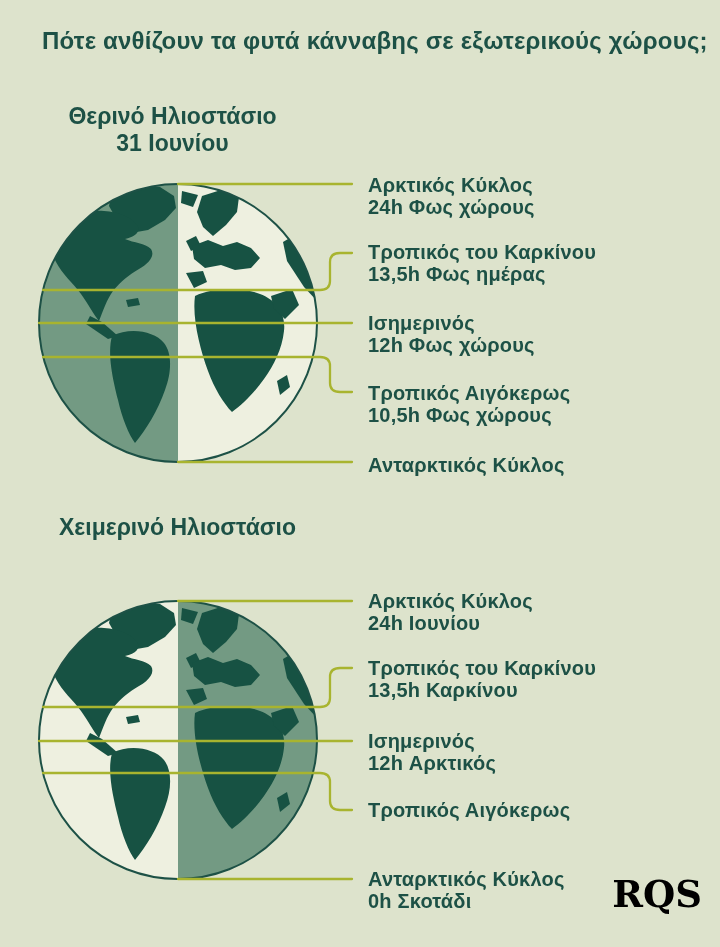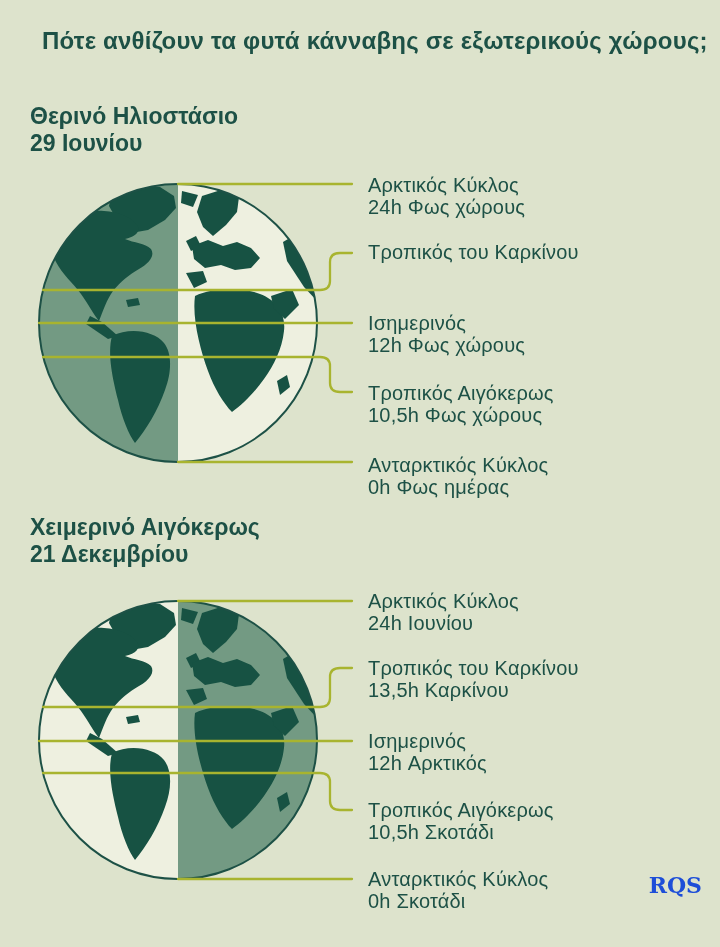--- a/index.html
+++ b/index.html
@@ -6,49 +6,49 @@
   .page{
     position:relative;width:720px;height:947px;overflow:hidden;
     background:#dde3cc;color:#1d5146;
     font-family:"Liberation Sans","DejaVu Sans",sans-serif;
   }
   .title{
     position:absolute;left:42px;top:27px;width:670px;
     font-size:24px;font-weight:600;letter-spacing:.2px;line-height:28px;
   }
   .section-heading{
-    position:absolute;font-size:23px;font-weight:600;line-height:27px;
+    position:absolute;text-align:center;font-size:23px;font-weight:600;line-height:27px;
   }
   .heading-summer{left:30px;top:103px;width:285px;}
   .heading-winter{left:30px;top:514px;width:295px;}
   .globe-svg{position:absolute;left:0;width:720px;height:320px;display:block;}
   .globe-summer{top:160px;}
   .globe-winter{top:580px;}
   .latitude-label{
     position:absolute;left:368px;width:335px;
-    font-size:20px;line-height:22px;font-weight:400;letter-spacing:.2px;
+    font-size:20px;line-height:22px;font-weight:700;letter-spacing:.2px;
   }
   .lbl-1{top:174px;} .lbl-2{top:241px;} .lbl-3{top:312px;} .lbl-4{top:382px;} .lbl-5{top:454px;}
   .lbl-6{top:590px;} .lbl-7{top:657px;} .lbl-8{top:730px;} .lbl-9{top:799px;} .lbl-10{top:868px;}
   .logo{
     position:absolute;right:18px;top:872px;
     font-family:"DejaVu Serif","Liberation Serif",serif;
-    font-weight:700;font-size:22px;color:#1d4ed8;letter-spacing:0;
+    font-weight:700;font-size:37px;color:#000000;letter-spacing:0;
   }
 </style>
 </head>
 <body>
 
 <div class="page">
 
   <div class="title">Πότε ανθίζουν τα φυτά κάνναβης σε εξωτερικούς χώρους;</div>
 
   <div class="section-heading heading-summer">
     <div>Θερινό Ηλιοστάσιο</div>
-    <div>29 Ιουνίου</div>
+    <div>31 Ιουνίου</div>
   </div>
 
   <svg class="globe-svg globe-summer" viewBox="0 0 720 320">
     <defs>
       <clipPath id="clip-globe-1">
           <circle cx="178" cy="163" r="139"></circle>
         </clipPath>
       <clipPath id="clip-globe-2">
           <circle cx="178" cy="160" r="139"></circle>
         </clipPath>
@@ -84,37 +84,36 @@
       <path d="M178,302 H352"></path>
     </g>
   </svg>
 
   <div class="latitude-label lbl-1">
     <div>Αρκτικός Κύκλος</div>
     <div>24h Φως χώρους</div>
   </div>
   <div class="latitude-label lbl-2">
     <div>Τροπικός του Καρκίνου</div>
+    <div>13,5h Φως ημέρας</div>
   </div>
   <div class="latitude-label lbl-3">
     <div>Ισημερινός</div>
     <div>12h Φως χώρους</div>
   </div>
   <div class="latitude-label lbl-4">
     <div>Τροπικός Αιγόκερως</div>
     <div>10,5h Φως χώρους</div>
   </div>
   <div class="latitude-label lbl-5">
     <div>Ανταρκτικός Κύκλος</div>
-    <div>0h Φως ημέρας</div>
   </div>
 
   <div class="section-heading heading-winter">
-    <div>Χειμερινό Αιγόκερως</div>
-    <div>21 Δεκεμβρίου</div>
+    <div>Χειμερινό Ηλιοστάσιο</div>
   </div>
 
   <svg class="globe-svg globe-winter" viewBox="0 0 720 320">
     <g clip-path="url(#clip-globe-2)">
       <rect x="39" y="21" width="139" height="278" fill="#eef0e0"></rect>
       <rect x="178" y="21" width="139" height="278" fill="#739a83"></rect>
       <use href="#world-map" transform="translate(38,21)"></use>
     </g>
     <circle cx="178" cy="160" r="139" fill="none" stroke="#1d5146" stroke-width="2"></circle>
     <g stroke="#a8b42f" stroke-width="2.3" fill="none" stroke-linecap="round">
@@ -133,21 +132,20 @@
   <div class="latitude-label lbl-7">
     <div>Τροπικός του Καρκίνου</div>
     <div>13,5h Καρκίνου</div>
   </div>
   <div class="latitude-label lbl-8">
     <div>Ισημερινός</div>
     <div>12h Αρκτικός</div>
   </div>
   <div class="latitude-label lbl-9">
     <div>Τροπικός Αιγόκερως</div>
-    <div>10,5h Σκοτάδι</div>
   </div>
   <div class="latitude-label lbl-10">
     <div>Ανταρκτικός Κύκλος</div>
     <div>0h Σκοτάδι</div>
   </div>
 
   <div class="logo">RQS</div>
 
 </div>
 

